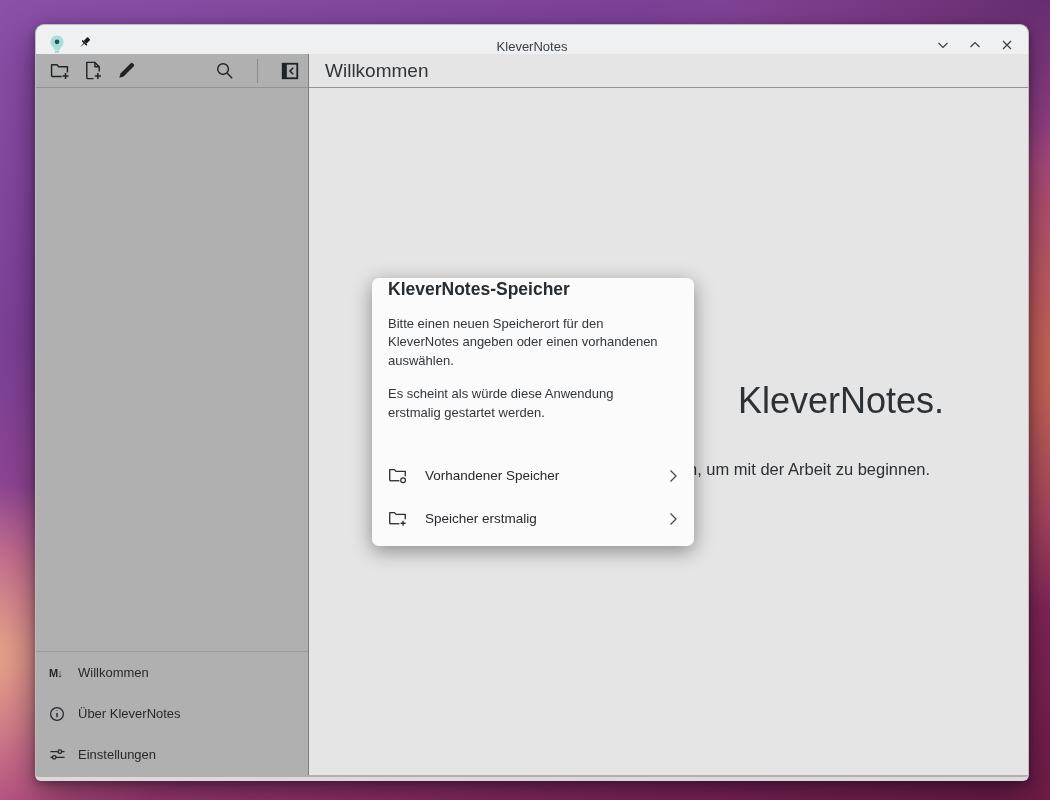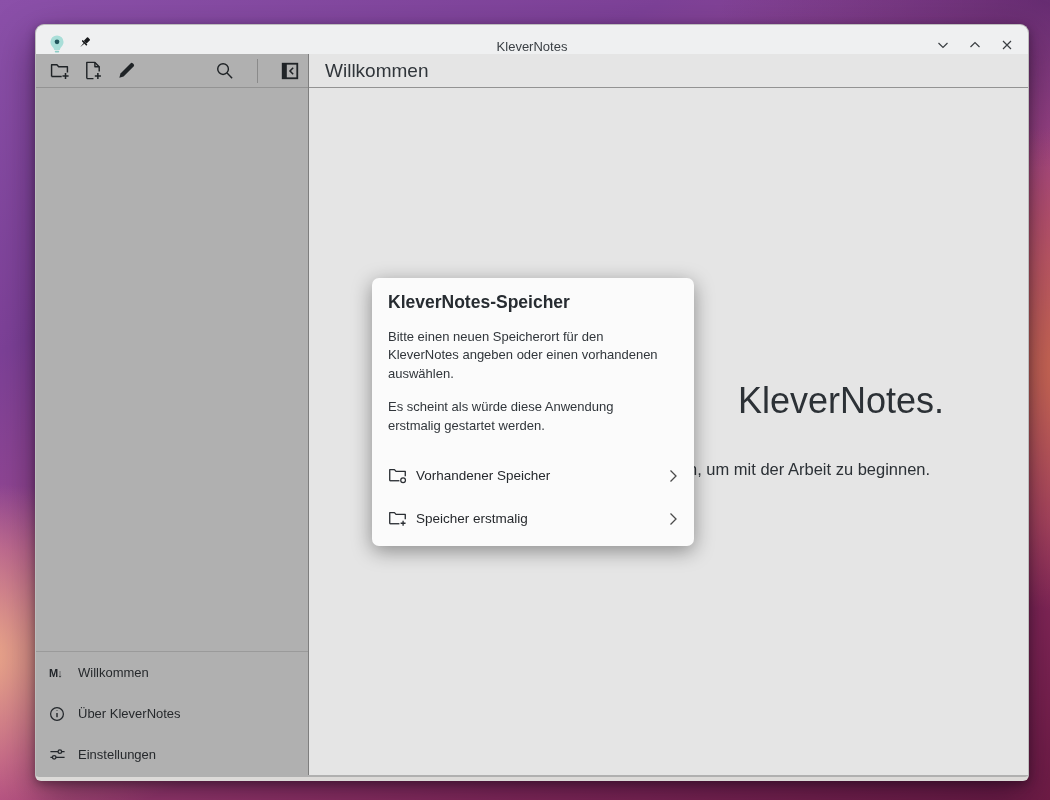--- a/index.html
+++ b/index.html
@@ -34,26 +34,26 @@
   .footer-item{height:41px;display:flex;align-items:center;gap:9px;padding:0 13px;font-size:13px;color:#26292c;cursor:pointer;}
   .md-glyph{font-weight:700;font-size:11px;letter-spacing:-1px;color:#23272b;width:20px;}
   .content{flex:1;display:flex;flex-direction:column;background:#e5e5e5;}
   .content-header{height:33px;min-height:33px;border-bottom:1px solid #939393;display:flex;align-items:center;padding:0 16px;font-size:19px;color:#30353a;}
   .content-body{flex:1;position:relative;overflow:hidden;}
   .welcome-heading{position:absolute;left:385px;top:292px;font-size:36px;color:#2c3136;white-space:nowrap;margin-left:44px;}
   .welcome-subtitle{position:absolute;left:379px;top:372px;font-size:16.5px;color:#2c3136;white-space:nowrap;}
   .dialog{
     position:absolute;left:336px;top:253px;width:322px;height:268px;box-sizing:border-box;
     background:#fbfbfb;border-radius:7px;box-shadow:0 5px 20px rgba(0,0,0,.4);
-    padding:14px 0 6px;display:flex;flex-direction:column;z-index:5;
+    padding:1px 0 6px;display:flex;flex-direction:column;z-index:5;
   }
   .dialog-title{font-size:17.5px;color:#272c31;padding:0 16px;margin:0 0 15px;}
   .dialog-par{font-size:13px;line-height:1.42;color:#31363b;margin:0 16px 15px;max-width:276px;}
   .dialog-options{margin-top:auto;}
-  .dialog-option{height:43px;display:flex;align-items:center;gap:9px;padding:0 16px;cursor:pointer;border-radius:4px;}
+  .dialog-option{height:43px;display:flex;align-items:center;gap:18px;padding:0 16px;cursor:pointer;border-radius:4px;}
   .option-label{font-size:13.5px;color:#26292d;flex:1;}
   .chevron{color:#4c4c4c;}
   svg{display:block;}
 </style>
 </head>
 <body>
 
 <div class="window">
 
   <div class="titlebar">

